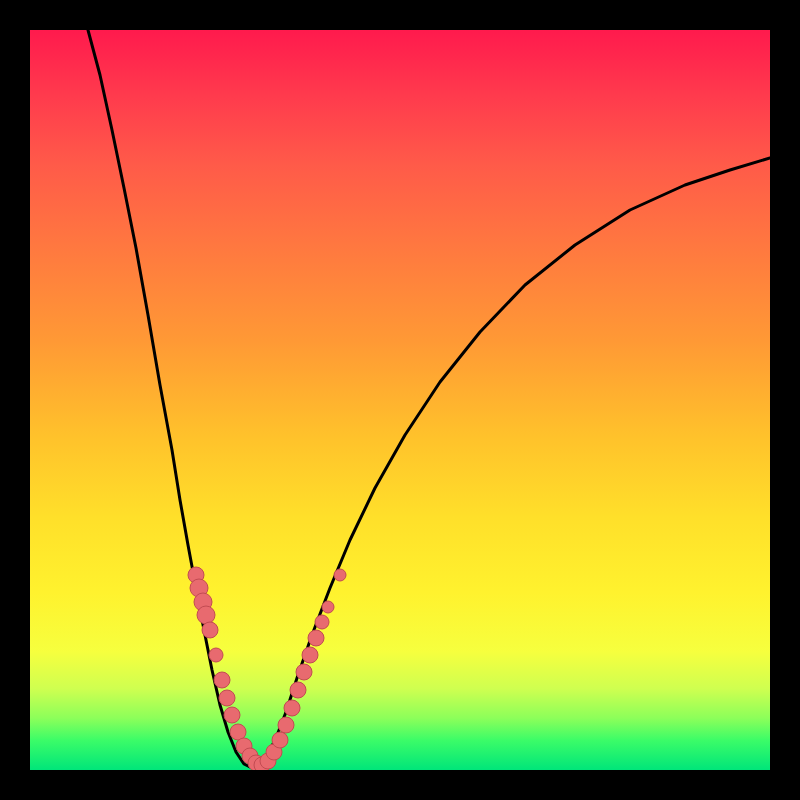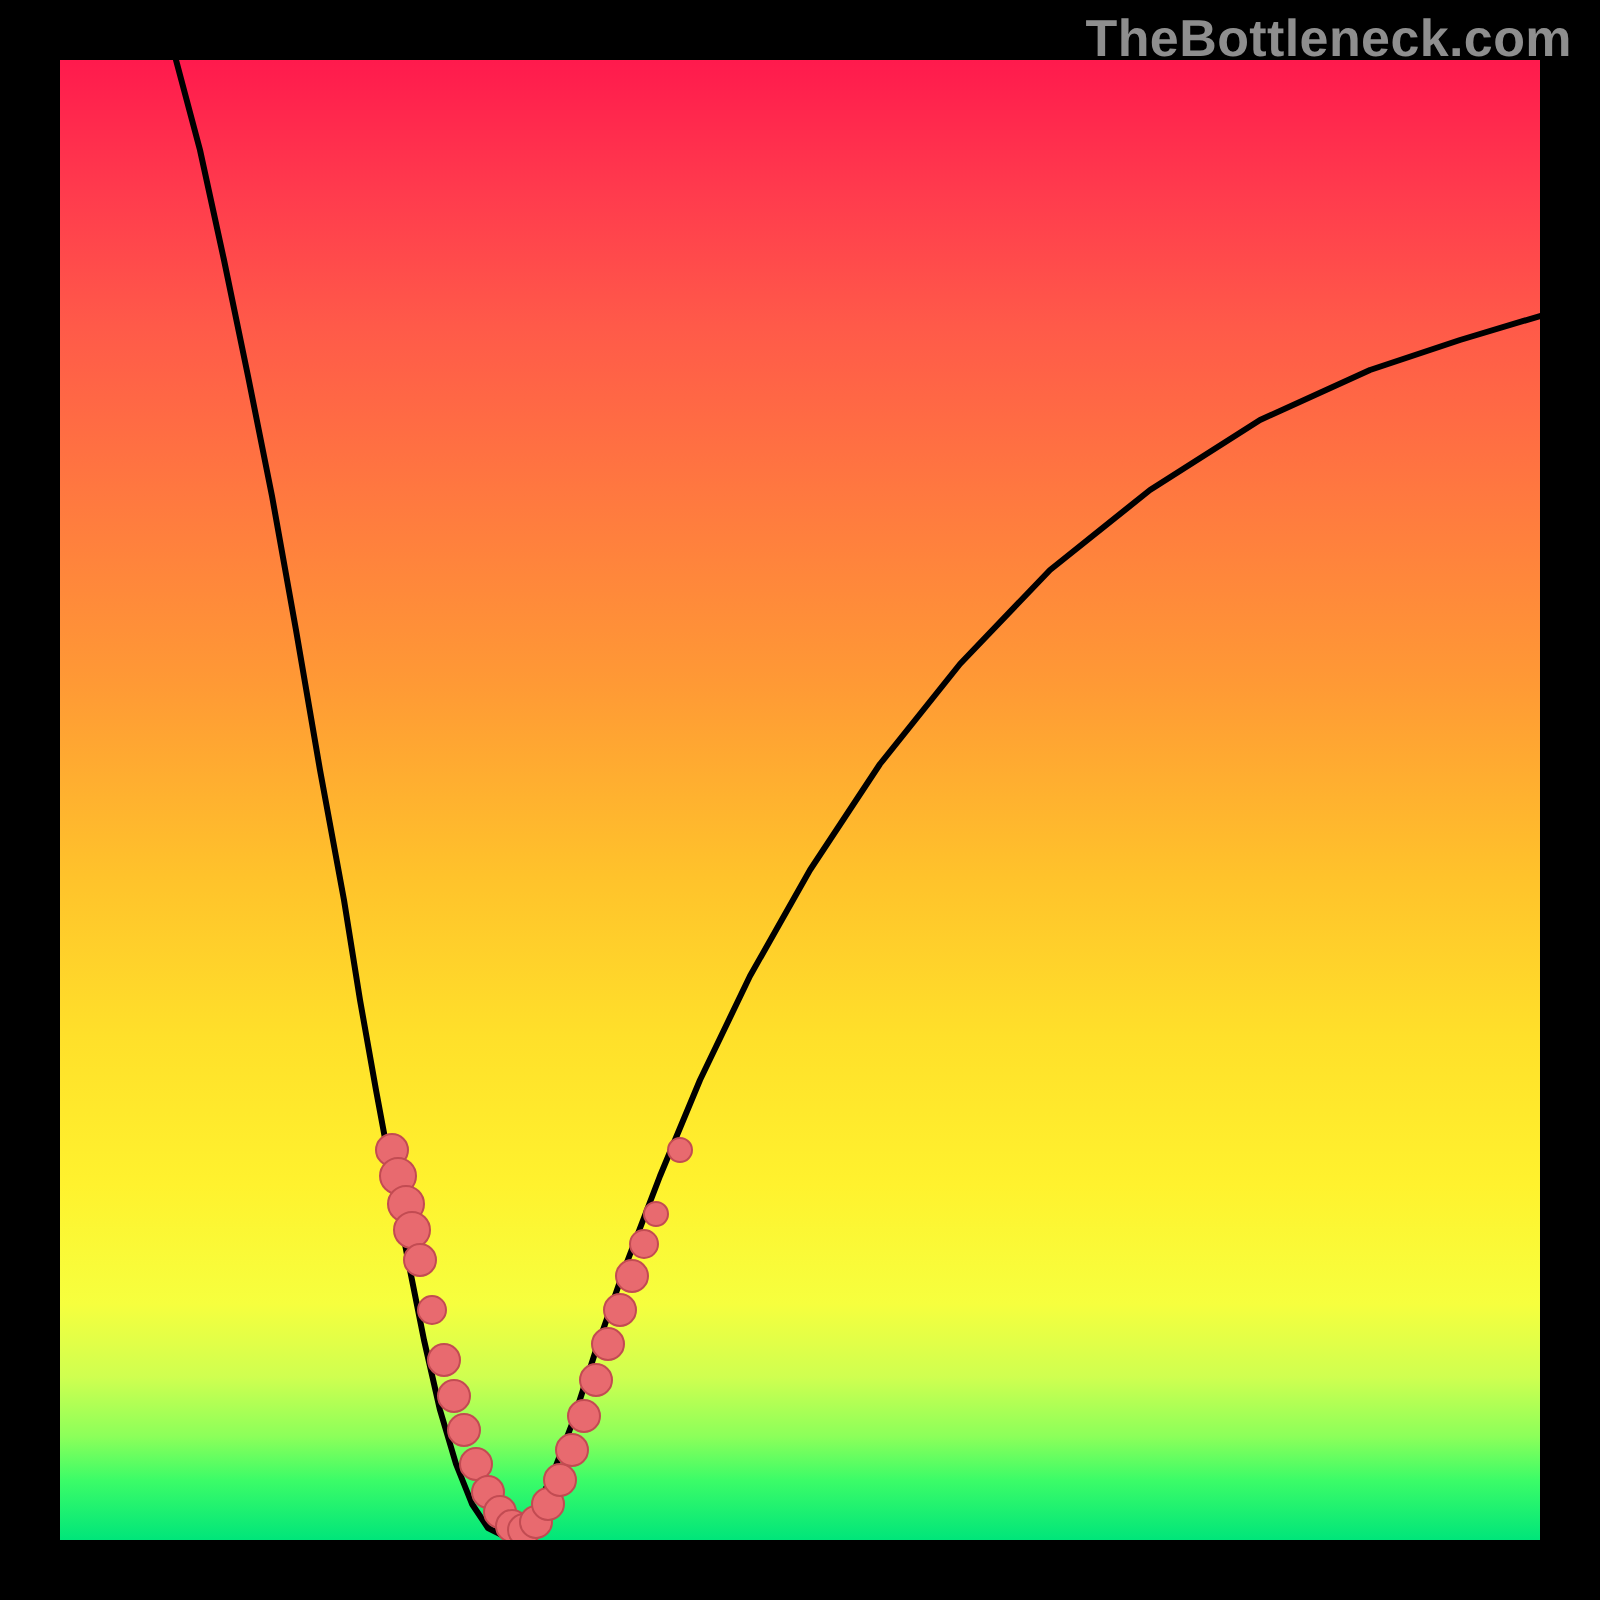--- a/index.html
+++ b/index.html
@@ -87,14 +87,13 @@
         <circle cx="262" cy="678" r="8" fill="#e86a6f" stroke="#c24b52" stroke-width="1"></circle>
         <circle cx="268" cy="660" r="8" fill="#e86a6f" stroke="#c24b52" stroke-width="1"></circle>
         <circle cx="274" cy="642" r="8" fill="#e86a6f" stroke="#c24b52" stroke-width="1"></circle>
         <circle cx="280" cy="625" r="8" fill="#e86a6f" stroke="#c24b52" stroke-width="1"></circle>
         <circle cx="286" cy="608" r="8" fill="#e86a6f" stroke="#c24b52" stroke-width="1"></circle>
         <circle cx="292" cy="592" r="7" fill="#e86a6f" stroke="#c24b52" stroke-width="1"></circle>
         <circle cx="298" cy="577" r="6" fill="#e86a6f" stroke="#c24b52" stroke-width="1"></circle>
         <circle cx="310" cy="545" r="6" fill="#e86a6f" stroke="#c24b52" stroke-width="1"></circle>
       </svg>
   </div>
-  <div class="watermark">TheBottleneck.com</div>
 </div>
 
 </body></html>

